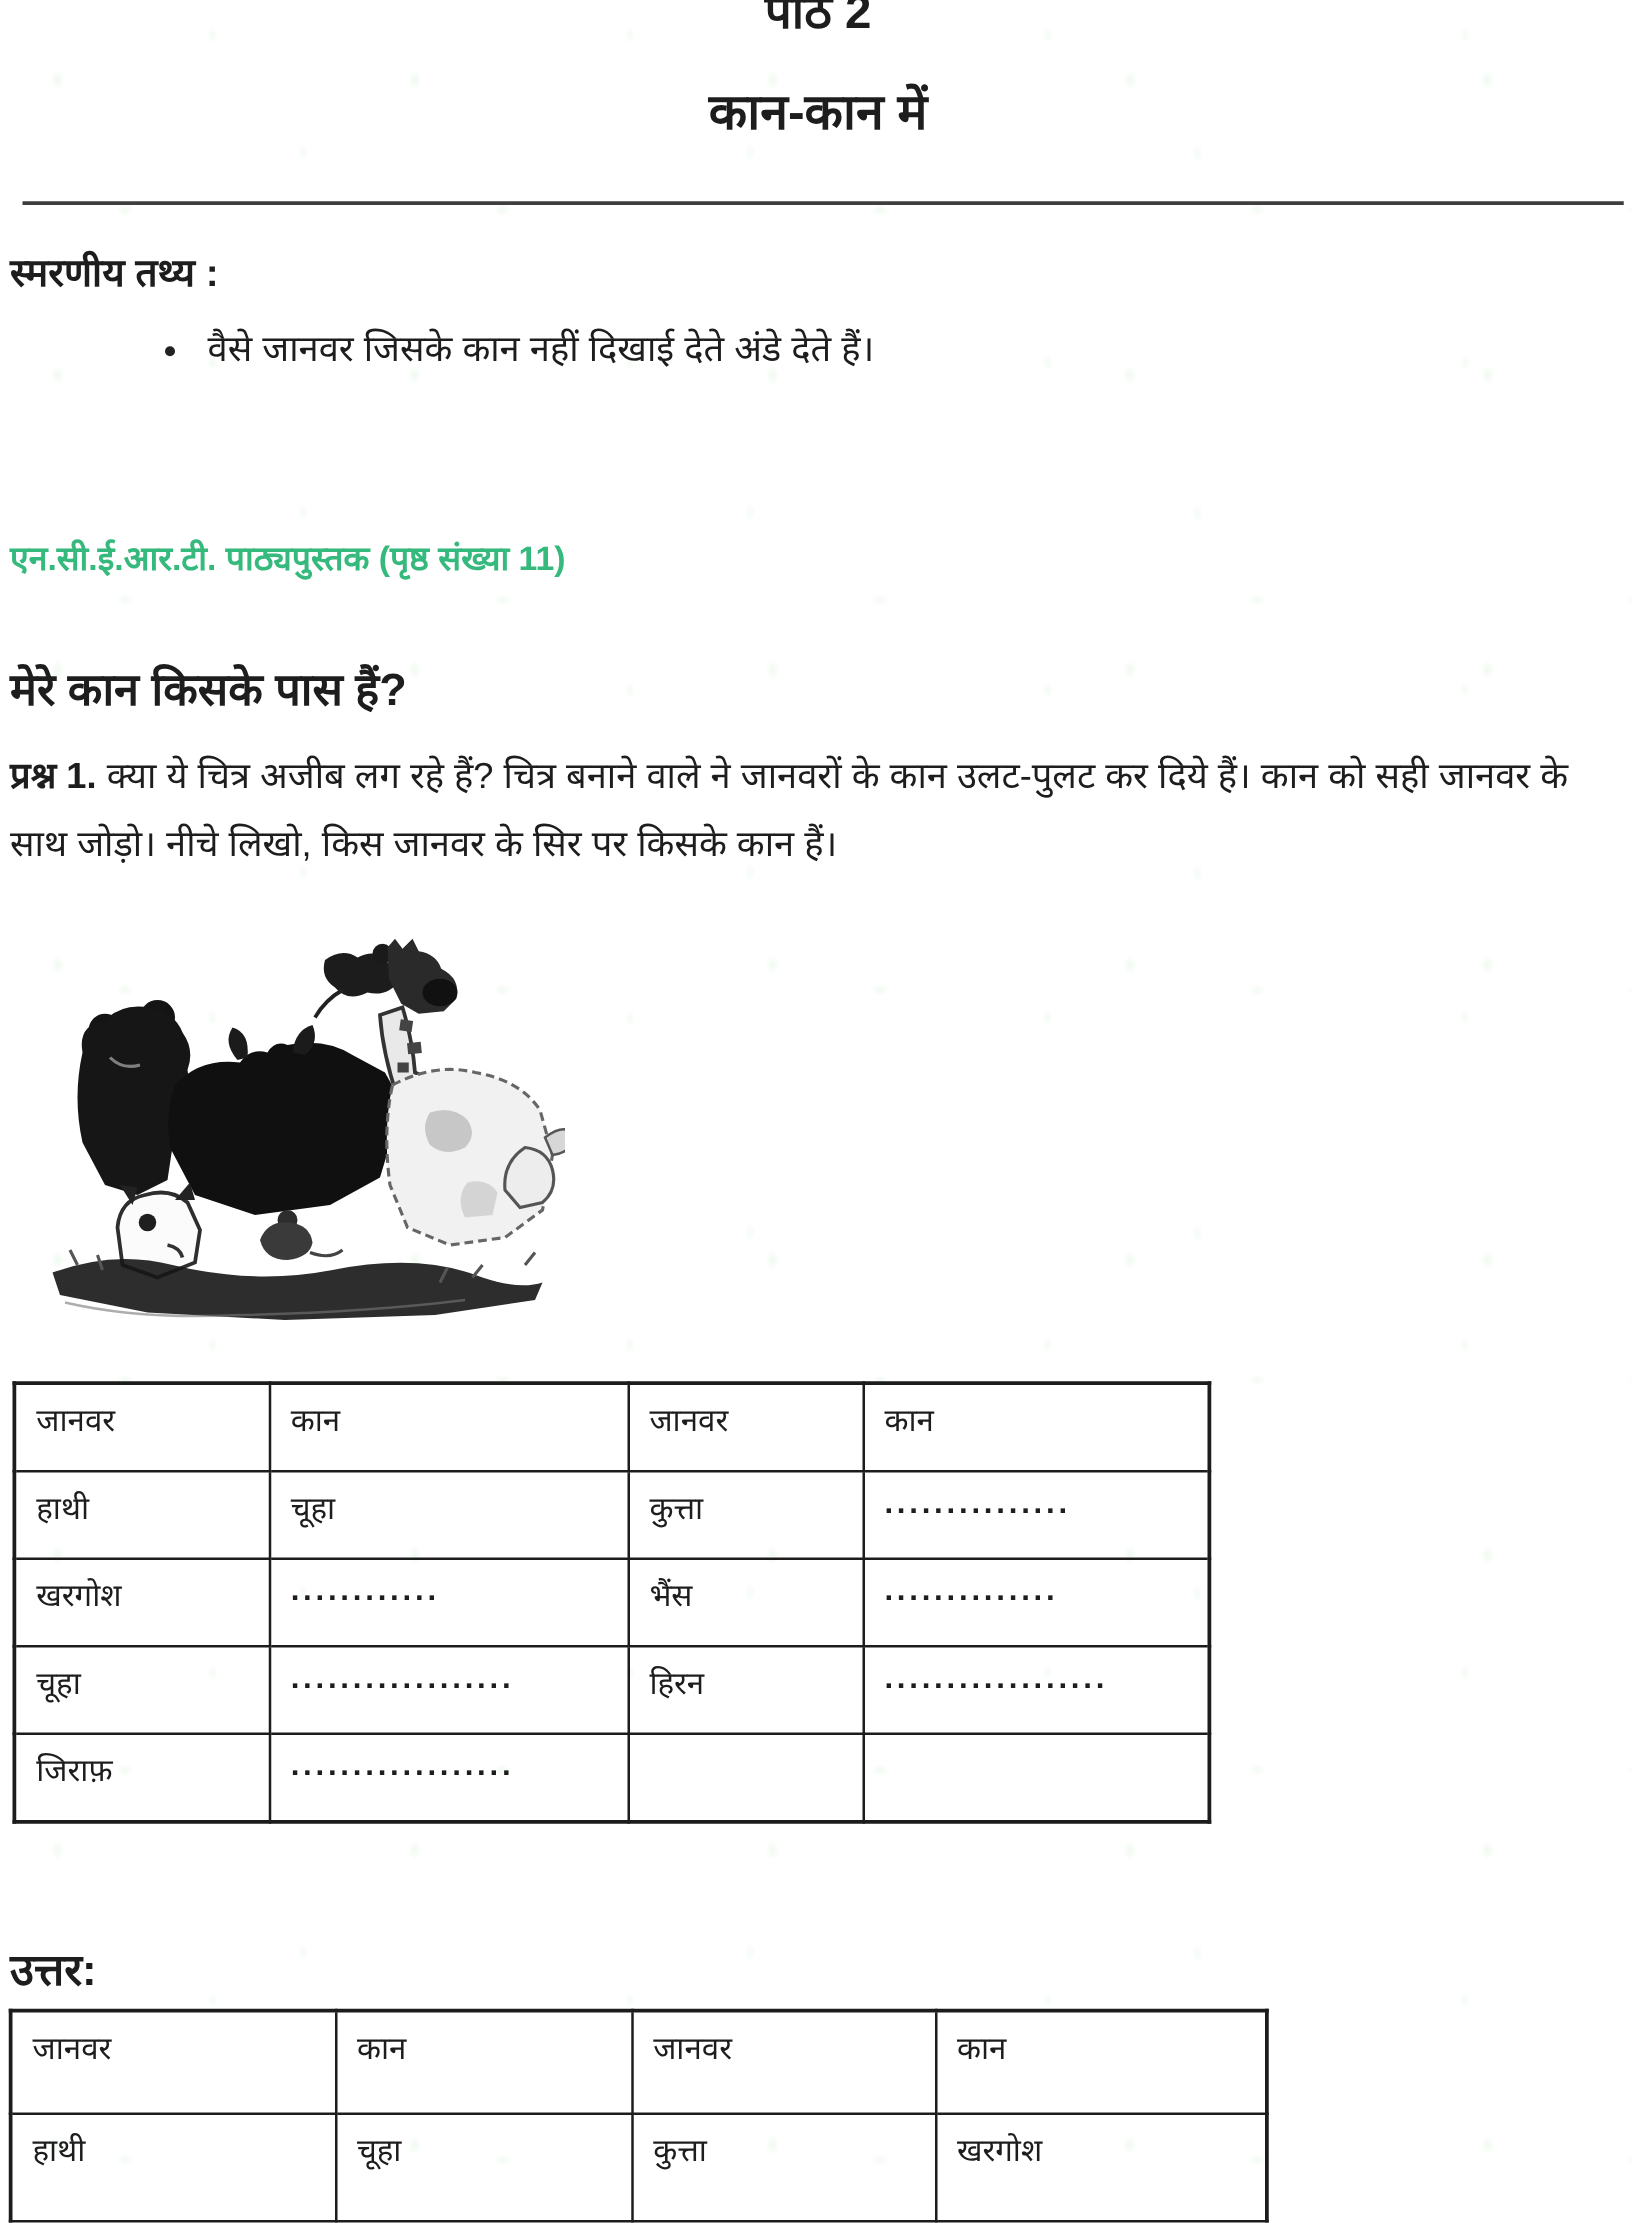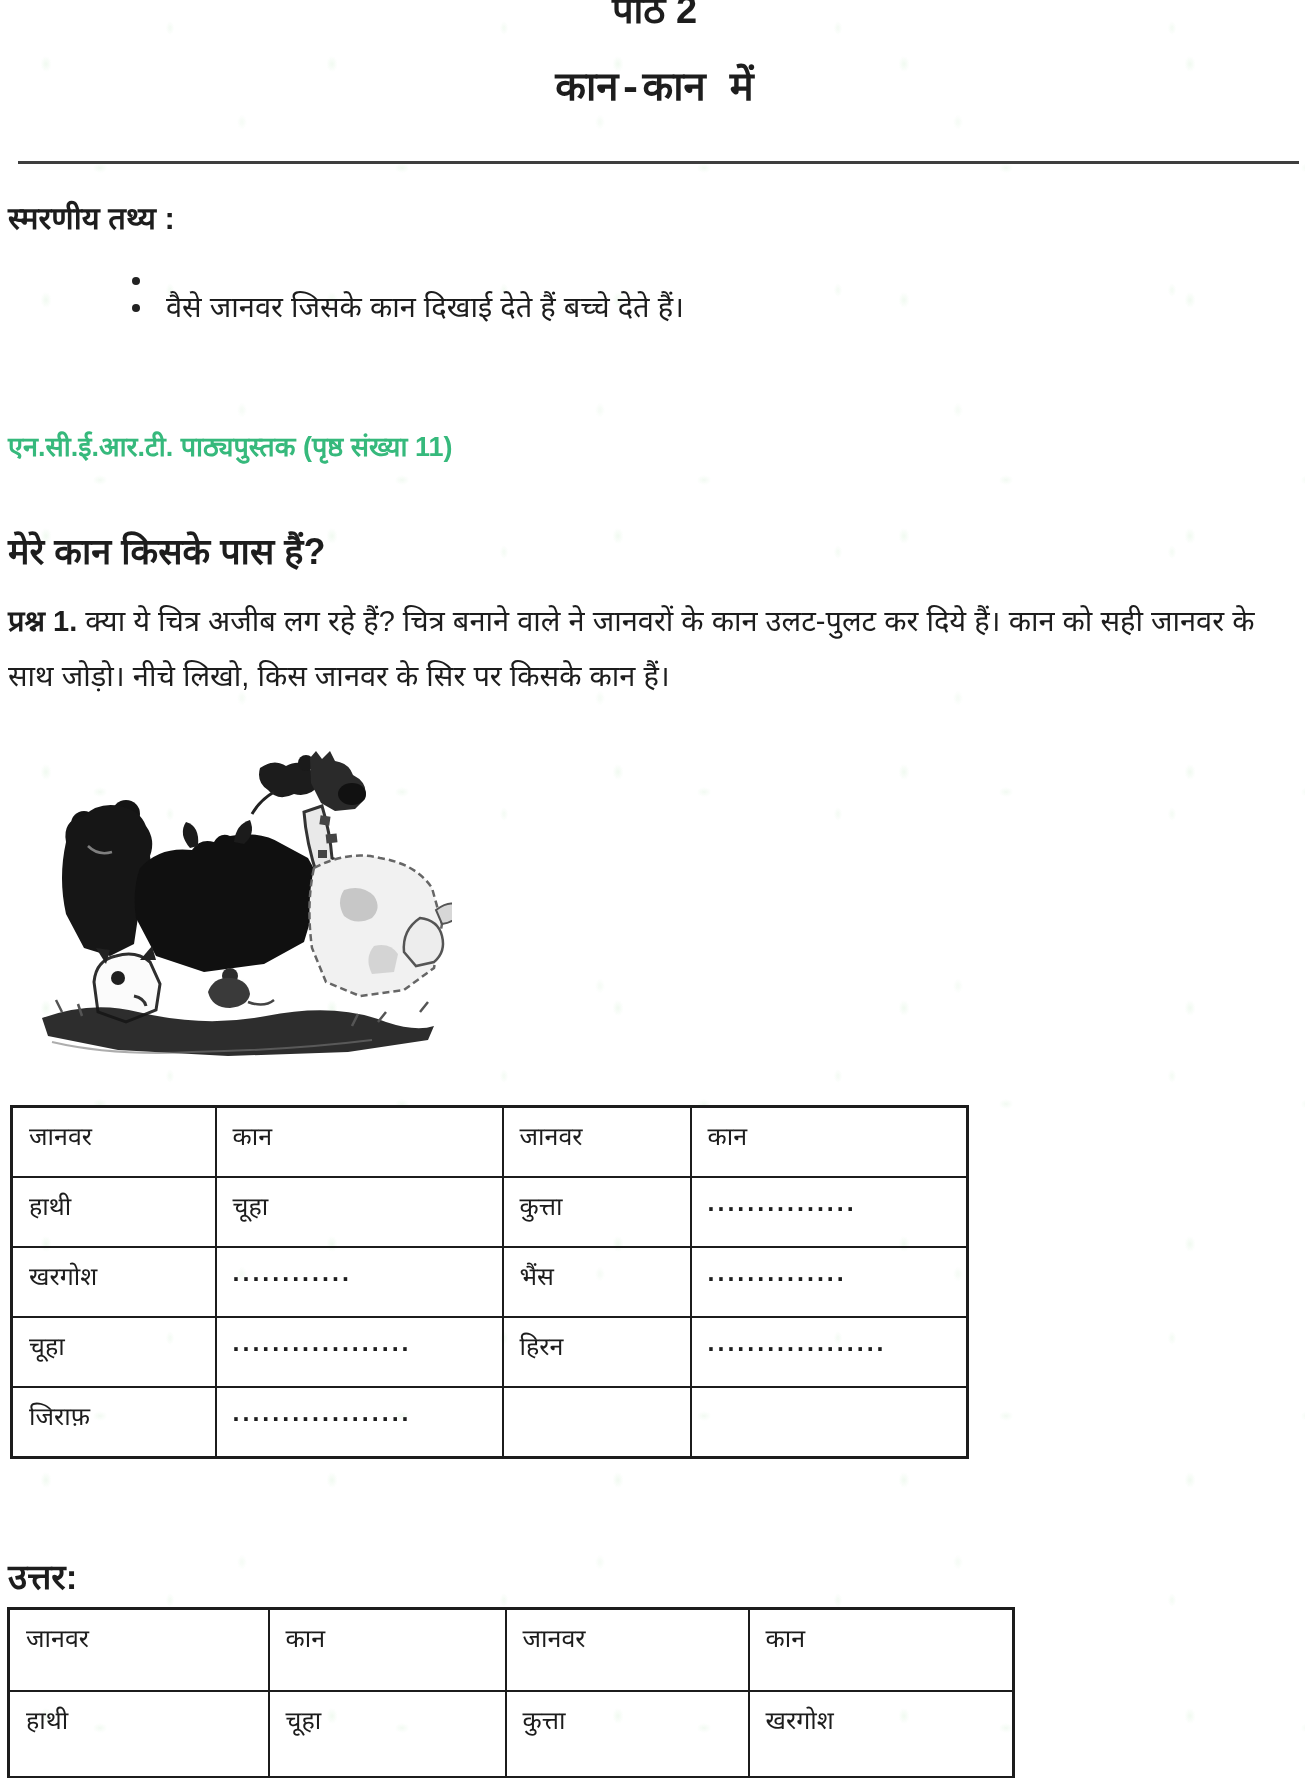--- a/index.html
+++ b/index.html
@@ -19,21 +19,21 @@
       radial-gradient(ellipse 7px 11px at 166px 28px, rgba(141,214,141,.10), transparent 62%),
       radial-gradient(ellipse 12px 8px at 96px 168px, rgba(141,214,141,.11), transparent 62%),
       radial-gradient(ellipse 8px 12px at 238px 122px,rgba(141,214,141,.09), transparent 62%),
       #ffffff;
     background-size:286px 236px,334px 262px,302px 312px,358px 288px;
   }
   .abs{position:absolute;}
   .center{left:0;width:100%;text-align:center;}
   .h-bold{font-weight:700;}
   #chapter-label{top:-14px;font-size:38px;line-height:48px;}
-  #chapter-title{top:64px;font-size:40px;line-height:52px;font-family:Liberation Mono, monospace;}
+  #chapter-title{top:64px;font-size:40px;line-height:52px;}
   #top-rule{top:161px;left:14px;width:1281px;height:3px;background:#3e3e3e;}
   #facts-heading{top:196px;left:4px;font-size:31px;line-height:46px;text-align:center;}
   #facts-list{top:258px;left:128px;width:1100px;}
   .fact-row{display:flex;align-items:flex-start;line-height:44px;font-size:29px;font-weight:500;}
   .bullet-dot{flex:0 0 auto;width:8px;height:8px;border-radius:50%;background:#222;margin:19px 26px 0 0;}
   #ncert-heading{top:424px;left:4px;font-size:27px;line-height:46px;}
   #section-subheading{top:529px;left:4px;font-size:36px;line-height:46px;text-align:right;}
   #question-para{top:594px;left:4px;width:1298px;font-size:29px;line-height:55px;font-weight:500;}
   #question-para b{font-weight:700;}
   #illustration-box{top:750px;left:18px;width:430px;height:308px;}
@@ -61,24 +61,21 @@
   <div id="chapter-label" class="abs center h-bold">पाठ 2</div>
   <div id="chapter-title" class="abs center h-bold">कान-कान में</div>
 
   <div id="top-rule" class="abs"></div>
 
   <div id="facts-heading" class="abs h-bold">स्मरणीय तथ्य :</div>
 
   <div id="facts-list" class="abs">
     <div class="fact-row">
       <span class="bullet-dot"></span>
-    </div>
-    <div class="fact-row">
-      <span class="bullet-dot"></span>
-      <span>वैसे जानवर जिसके कान दिखाई देते हैं बच्चे देते हैं।</span>
+      <span>वैसे जानवर जिसके कान नहीं दिखाई देते अंडे देते हैं।</span>
     </div>
   </div>
 
   <div id="ncert-heading" class="abs h-bold" style="color: rgb(54, 185, 124);">एन.सी.ई.आर.टी. पाठ्यपुस्तक (पृष्ठ संख्या 11)</div>
 
   <div id="section-subheading" class="abs h-bold">मेरे कान किसके पास हैं?</div>
 
   <div id="question-para" class="abs">
     <b>प्रश्न 1.</b>
     <span>क्या ये चित्र अजीब लग रहे हैं? चित्र बनाने वाले ने जानवरों के कान उलट-पुलट कर दिये हैं। कान को सही जानवर के साथ जोड़ो। नीचे लिखो, किस जानवर के सिर पर किसके कान हैं।</span>

